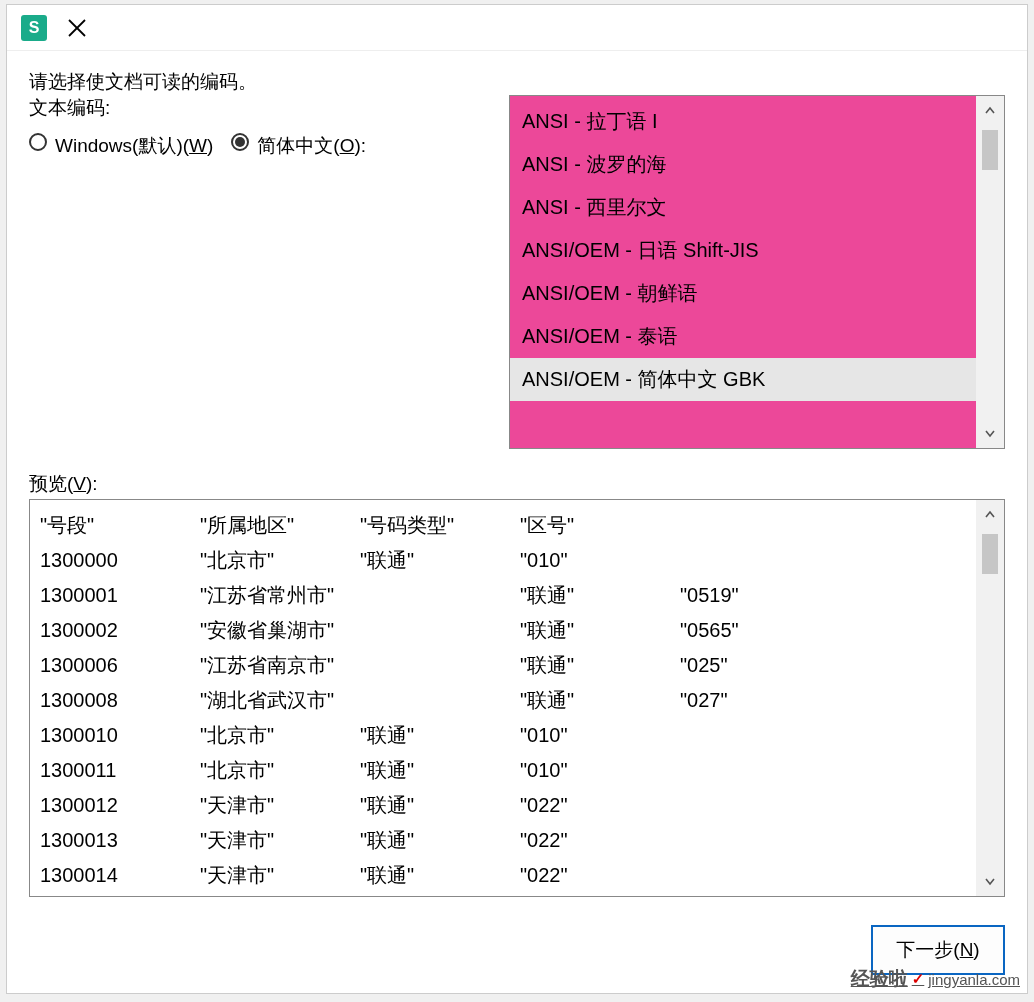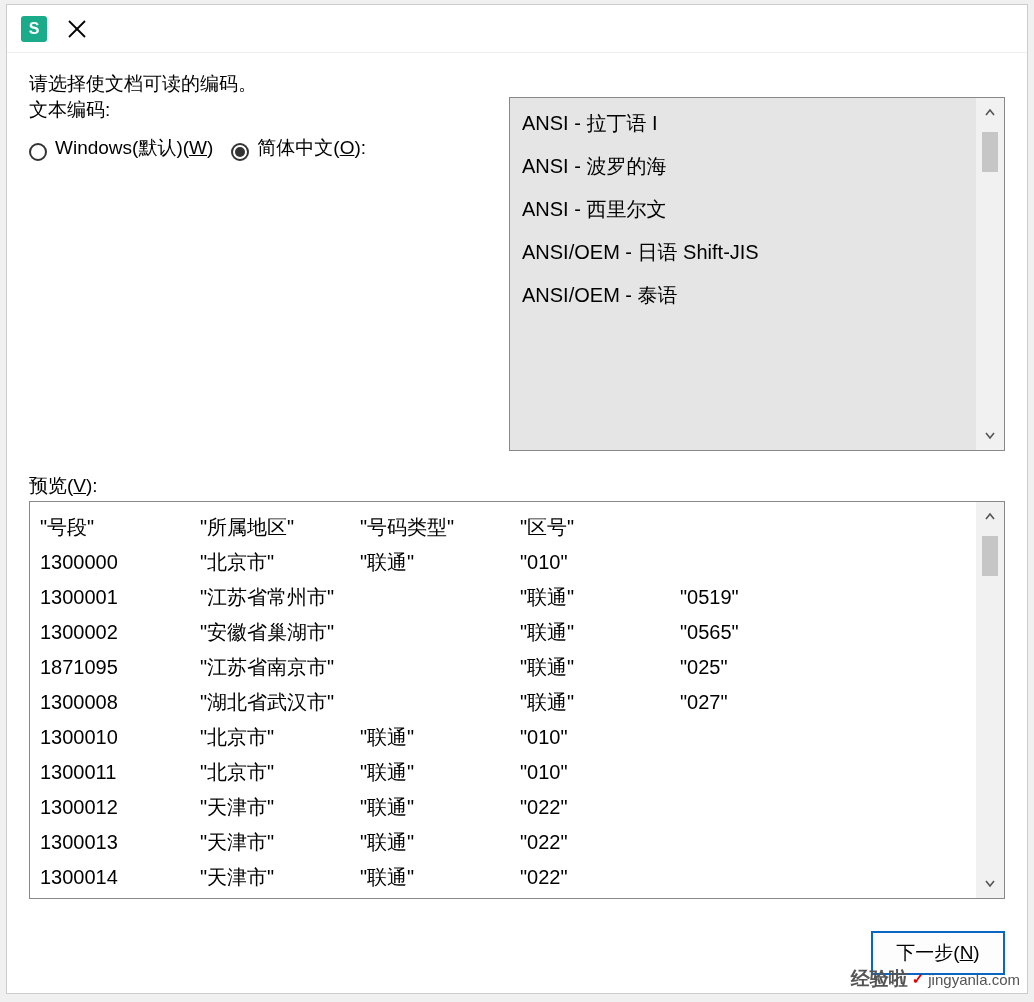--- a/index.html
+++ b/index.html
@@ -77,21 +77,21 @@
       font-size: 19px;
       margin-bottom: 12px;
     }
     .radio-row {
       display: flex;
       align-items: center;
       gap: 18px;
     }
     .radio-option {
       display: flex;
-      align-items: flex-end;
+      align-items: flex-start;
       gap: 8px;
       font-size: 19px;
       cursor: pointer;
     }
     .radio-circle {
       width: 18px;
       height: 18px;
       border: 2px solid #333;
       border-radius: 50%;
       display: flex;
@@ -105,21 +105,21 @@
       height: 10px;
       background: #333;
       border-radius: 50%;
     }
     .underline { text-decoration: underline; }
     .listbox {
       border: 1px solid #888;
       flex: 1;
       height: 354px;
       position: relative;
-      background: #e5e5e5;
+      background: #ec4899;
     }
     .listbox-inner {
       position: absolute;
       left: 0; top: 0; right: 28px; bottom: 0;
       overflow: hidden;
       padding: 4px 0;
     }
     .list-item {
       padding: 8px 10px 8px 12px;
       font-size: 20px;
@@ -177,41 +177,42 @@
       position: absolute;
     }
     .footer {
       display: flex;
       justify-content: flex-end;
       gap: 14px;
       padding: 14px 22px 18px 22px;
     }
     .btn {
       min-width: 134px;
-      height: 44px;
+      height: 50px;
       border: 1px solid #aaa;
       background: #fdfdfd;
       font-size: 19px;
       display: flex;
       align-items: center;
       justify-content: center;
       cursor: pointer;
     }
     .btn.primary {
       border: 2px solid #0a66c2;
     }
     .watermark {
       position: absolute;
       bottom: 10px;
       right: 14px;
       font-size: 15px;
       color: #555;
       display: flex;
       align-items: center;
       gap: 4px;
+      text-decoration: underline;
     }
     .watermark .check { color: #d00; font-weight: bold; }
     .watermark .big { font-size: 19px; font-weight: bold; }
   </style>
 </head>
 <body>
 
 <div class="dialog">
   <div class="titlebar">
     <div class="app-icon">S</div>
@@ -240,21 +241,23 @@
           </div>
         </div>
       </div>
 
       <div class="listbox">
         <div class="listbox-inner" id="enc-list">
             <div class="list-item">ANSI - 拉丁语 I</div>
             <div class="list-item">ANSI - 波罗的海</div>
             <div class="list-item">ANSI - 西里尔文</div>
             <div class="list-item">ANSI/OEM - 日语 Shift-JIS</div>
+            <div class="list-item">ANSI/OEM - 朝鲜语</div>
             <div class="list-item">ANSI/OEM - 泰语</div>
+            <div class="list-item selected">ANSI/OEM - 简体中文 GBK</div>
           </div>
         <div class="scrollbar">
           <div class="scroll-arrow">
             <svg width="10" height="8" viewBox="0 0 10 8">
                 <polyline points="1,7 5,2 9,7" fill="none" stroke="#555" stroke-width="1.6"></polyline>
               </svg>
           </div>
           <div class="scroll-thumb" style="top:34px;height:40px;"></div>
           <div class="scroll-arrow">
             <svg width="10" height="8" viewBox="0 0 10 8">
@@ -268,21 +271,21 @@
     <div class="preview-label">
       <span>预览(</span><span class="underline">V</span><span>):</span>
     </div>
 
     <div class="preview-box">
       <div class="preview-inner" id="preview-inner">
           <div class="preview-row"><span class="c0">"号段"</span><span class="c1">"所属地区"</span><span class="c2">"号码类型"</span><span class="c3">"区号"</span><span class="c4"></span></div>
           <div class="preview-row"><span class="c0">1300000</span><span class="c1">"北京市"</span><span class="c2">"联通"</span><span class="c3">"010"</span><span class="c4"></span></div>
           <div class="preview-row"><span class="c0">1300001</span><span class="c1">"江苏省常州市"</span><span class="c2"></span><span class="c3">"联通"</span><span class="c4">"0519"</span></div>
           <div class="preview-row"><span class="c0">1300002</span><span class="c1">"安徽省巢湖市"</span><span class="c2"></span><span class="c3">"联通"</span><span class="c4">"0565"</span></div>
-          <div class="preview-row"><span class="c0">1871095</span><span class="c1">"江苏省南京市"</span><span class="c2"></span><span class="c3">"联通"</span><span class="c4">"025"</span></div>
+          <div class="preview-row"><span class="c0">1300006</span><span class="c1">"江苏省南京市"</span><span class="c2"></span><span class="c3">"联通"</span><span class="c4">"025"</span></div>
           <div class="preview-row"><span class="c0">1300008</span><span class="c1">"湖北省武汉市"</span><span class="c2"></span><span class="c3">"联通"</span><span class="c4">"027"</span></div>
           <div class="preview-row"><span class="c0">1300010</span><span class="c1">"北京市"</span><span class="c2">"联通"</span><span class="c3">"010"</span><span class="c4"></span></div>
           <div class="preview-row"><span class="c0">1300011</span><span class="c1">"北京市"</span><span class="c2">"联通"</span><span class="c3">"010"</span><span class="c4"></span></div>
           <div class="preview-row"><span class="c0">1300012</span><span class="c1">"天津市"</span><span class="c2">"联通"</span><span class="c3">"022"</span><span class="c4"></span></div>
           <div class="preview-row"><span class="c0">1300013</span><span class="c1">"天津市"</span><span class="c2">"联通"</span><span class="c3">"022"</span><span class="c4"></span></div>
           <div class="preview-row"><span class="c0">1300014</span><span class="c1">"天津市"</span><span class="c2">"联通"</span><span class="c3">"022"</span><span class="c4"></span></div>
         </div>
       <div class="scrollbar">
         <div class="scroll-arrow">
           <svg width="10" height="8" viewBox="0 0 10 8">

